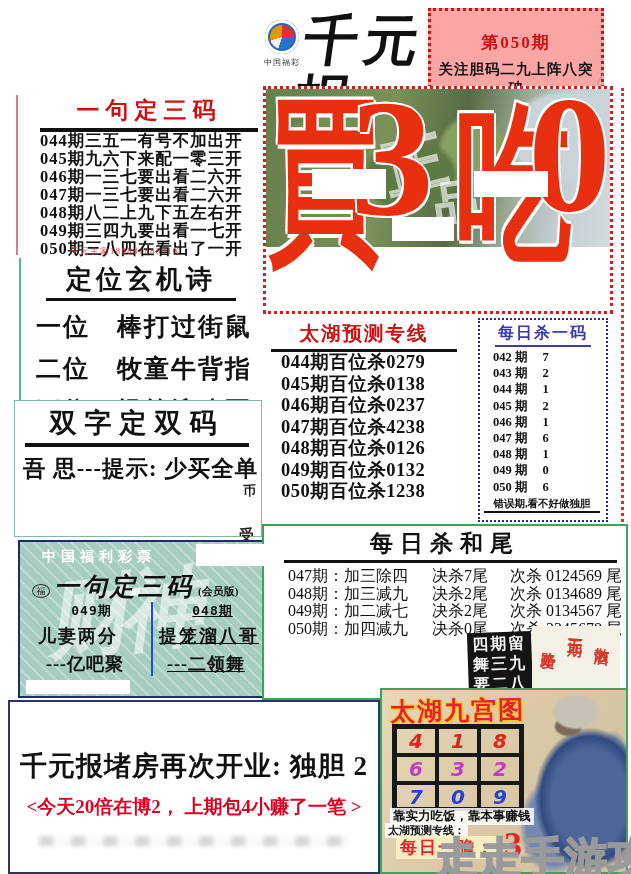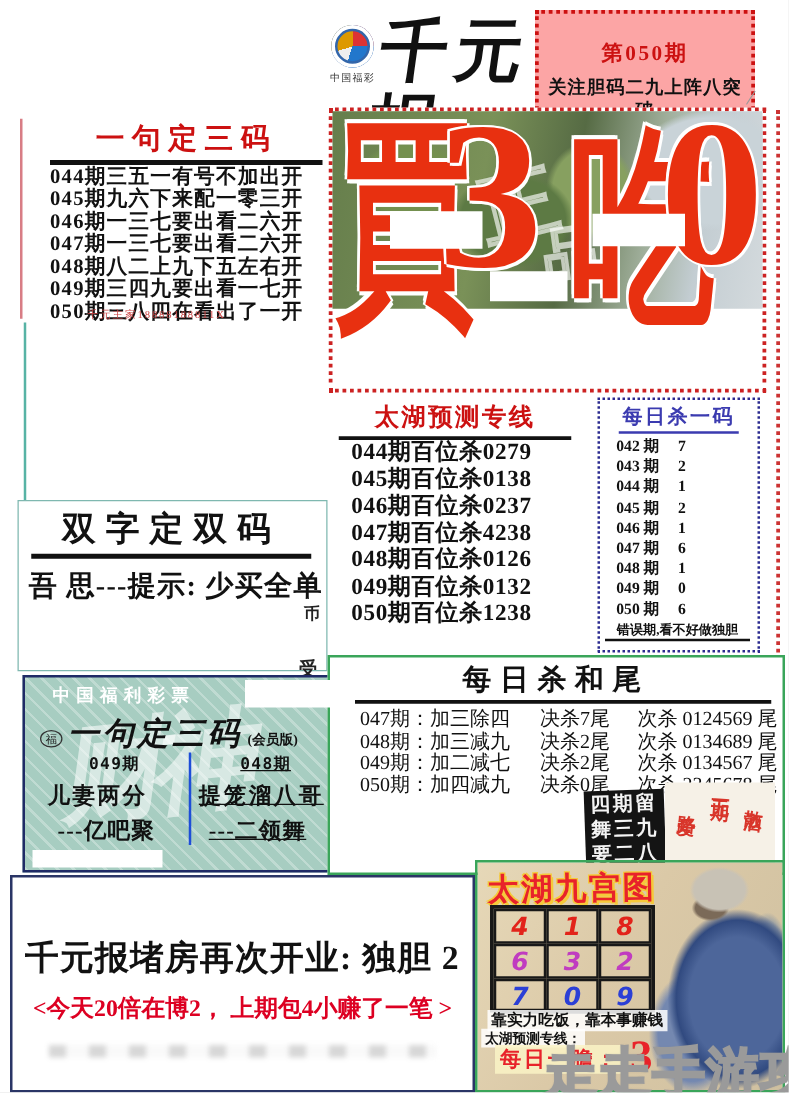--- a/index.html
+++ b/index.html
@@ -193,20 +193,26 @@
     <div class="sbx-row">044期三五一有号不加出开</div>
     <div class="sbx-row">045期九六下来配一零三开</div>
     <div class="sbx-row">046期一三七要出看二六开</div>
     <div class="sbx-row">047期一三七要出看二六开</div>
     <div class="sbx-row">048期八二上九下五左右开</div>
     <div class="sbx-row">049期三四九要出看一七开</div>
     <div class="sbx-row">050期三八四在看出了一开</div>
   </div>
   <div class="abs hotline">千元主家18888188811X</div>
 
+  <div class="abs poem">
+    <div class="poem-title">定位玄机诗</div>
+    <div class="poem-line">一位　棒打过街鼠</div>
+    <div class="poem-line">二位　牧童牛背指</div>
+    <div class="poem-line">三位　提笼溜八哥</div>
+  </div>
 
   <div class="abs dbox">
     <div class="dbox-title">双字定双码</div>
     <div class="dbox-line">吾 思---提示: 少买全单</div>
   </div>
   <div class="abs stray stray-top">币</div>
   <div class="abs stray stray-bot">受</div>
 
   <div class="abs ticket">
     <div class="ticket-pattern"></div>

